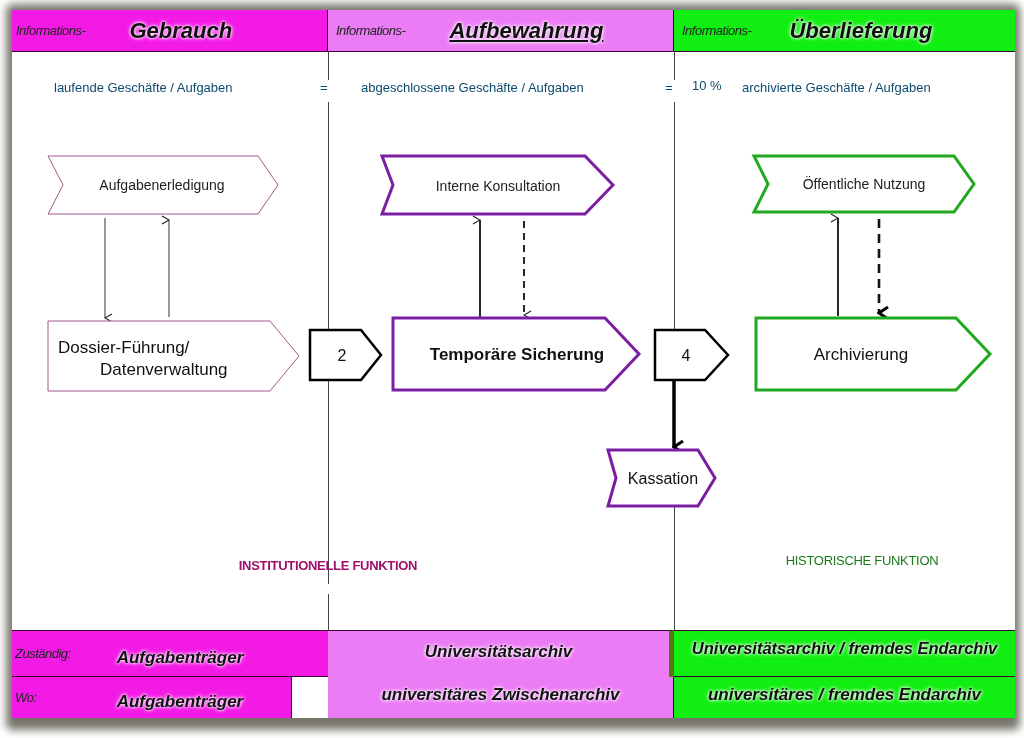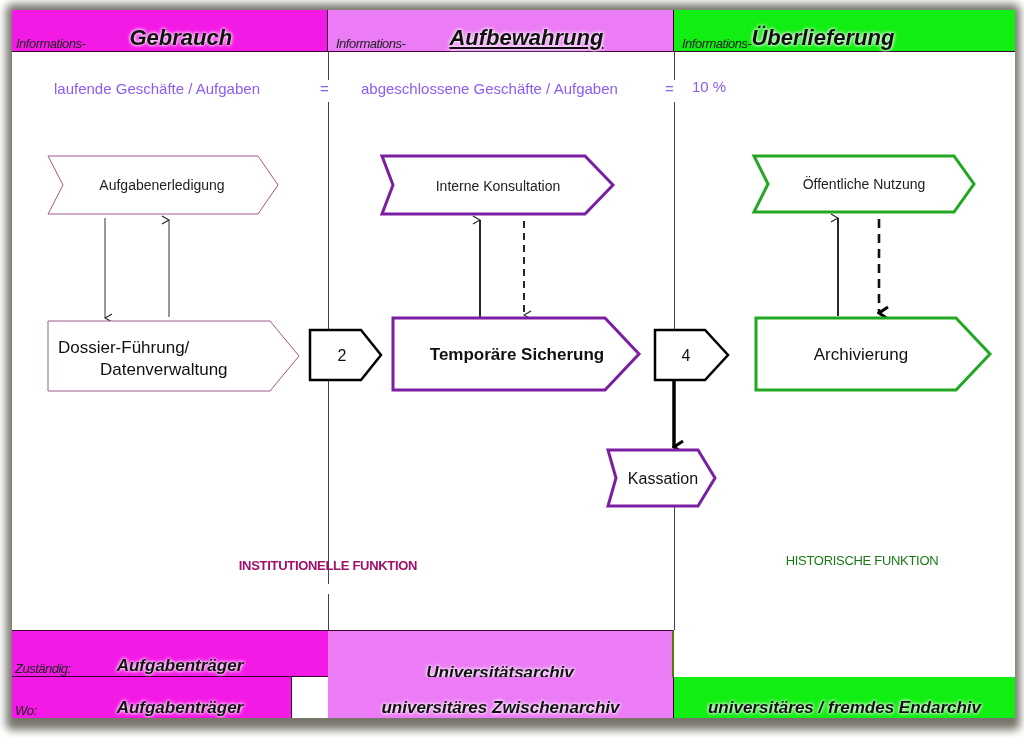--- a/index.html
+++ b/index.html
@@ -1,61 +1,62 @@
 <!DOCTYPE html>
 <html><head>
 <meta charset="utf-8">
 <style>
   html, body { margin:0; padding:0; }
   body { width:1024px; height:738px; background:#ffffff; position:relative; overflow:hidden; font-family:"Liberation Sans", sans-serif; }
   .shadow { position:absolute; left:6px; top:4px; width:1014px; height:726px; background:#77756b; filter:blur(4px); border-radius:6px; }
   .frame { position:absolute; left:12px; top:10px; width:1003px; height:708px; background:#ffffff; overflow:hidden; }
-  .hdr, .row { position:absolute; display:flex; align-items:flex-end; box-sizing:border-box; border-bottom:1px solid #3a0030; }
+  .hdr, .row { position:absolute; display:flex; align-items:center; box-sizing:border-box; border-bottom:1px solid #3a0030; }
   .pre { font-style:italic; font-size:13px; color:#222; letter-spacing:-0.5px; }
   .big { font-style:italic; font-weight:bold; font-size:22px; color:#111; text-shadow:0 0 3px #fff, 0 0 4px #fff; }
   .foot-lbl { font-style:italic; font-size:13px; color:#222; letter-spacing:-0.5px; }
   .foot-val { font-style:italic; font-weight:bold; font-size:17px; color:#111; text-shadow:0 0 3px #fff, 0 0 4px #fff;margin-top:8px; }
   .c1 { background:#f41ae6; }
   .c2 { background:#ec7cf5; }
   .c3 { background:#11ee11; }
   .vline { position:absolute; width:1px; background:#444; }
-  .t { position:absolute; font-size:15px; color:#8b5cf6; white-space:nowrap; }
+  .t { position:absolute; font-size:13px; color:#0c4a6e; white-space:nowrap; }
   svg { position:absolute; left:0; top:0; }
   .lbl { font-family:"Liberation Sans", sans-serif; }
 </style>
 </head>
 <body>
 
 <div class="shadow"></div>
 <div class="frame">
 
   <div class="hdr c1" style="left:0;top:0;width:316px;height:42px;border-right:1px solid #3a0030;">
     <span class="pre" style="margin-left:4px;">Informations-</span>
     <span class="big" style="margin-left:44px;">Gebrauch</span>
   </div>
   <div class="hdr c2" style="left:316px;top:0;width:346px;height:42px;border-right:1px solid #3a0030;">
     <span class="pre" style="margin-left:8px;">Informations-</span>
     <span class="big" style="margin-left:44px;text-decoration:underline;">Aufbewahrung</span>
   </div>
   <div class="hdr c3" style="left:662px;top:0;width:341px;height:42px;">
     <span class="pre" style="margin-left:8px;">Informations-</span>
-    <span class="big" style="">Überlieferung</span>
+    <span class="big" style="margin-left:38px;">Überlieferung</span>
   </div>
 
   <div class="vline" style="left:316px;top:42px;height:28px;"></div>
   <div class="vline" style="left:316px;top:92px;height:482px;"></div>
   <div class="vline" style="left:316px;top:584px;height:36px;"></div>
   <div class="vline" style="left:662px;top:42px;height:28px;"></div>
   <div class="vline" style="left:662px;top:92px;height:528px;"></div>
 
   <span class="t" style="left:42px;top:70px;">laufende Geschäfte / Aufgaben</span>
   <span class="t" style="left:308px;top:70px;">=</span>
   <span class="t" style="left:349px;top:70px;text-align:right;">abgeschlossene Geschäfte / Aufgaben</span>
   <span class="t" style="left:653px;top:70px;">=</span>
   <span class="t" style="left:680px;top:68px;">10 %</span>
+  <span class="t" style="left:730px;top:70px;">archivierte Geschäfte / Aufgaben</span>
 
   <svg width="1003" height="620" viewBox="0 0 1003 620">
     <defs>
       <marker id="ah" markerWidth="10" markerHeight="10" refX="5" refY="9" orient="auto" markerUnits="userSpaceOnUse">
         <path d="M1,2 L5,9 L9,2" fill="none" stroke="#222" stroke-width="1.2"></path>
       </marker>
       <marker id="ahb" markerWidth="14" markerHeight="14" refX="7" refY="12" orient="auto" markerUnits="userSpaceOnUse">
         <path d="M1,3 L7,12 L13,3" fill="none" stroke="#000" stroke-width="3"></path>
       </marker>
     </defs>
@@ -110,22 +111,25 @@
     </g>
 
     <text class="lbl" x="316" y="560" font-size="13" font-weight="bold" text-anchor="middle" fill="#a0106a" style="letter-spacing:-0.3px">INSTITUTIONELLE FUNKTION</text>
     <text class="lbl" x="850" y="555" font-size="13" text-anchor="middle" fill="#1a7a1a" style="letter-spacing:-0.3px">HISTORISCHE FUNKTION</text>
   </svg>
 
   <div class="row c1" style="left:0;top:620px;width:364px;height:47px;border-top:1px solid #3a0030;border-right:1px solid #3a0030;">
     <span class="foot-lbl" style="margin-left:3px;">Zuständig:</span>
     <span class="foot-val" style="margin-left:46px;">Aufgabenträger</span>
   </div>
-  <div class="row c2" style="left:316px;top:620px;width:346px;height:54px;border-top:1px solid #3a0030;border-right:2px solid #4d7c0f;justify-content:center;">
+  <div class="row c2" style="left:316px;top:620px;width:346px;height:54px;border-top:1px solid #3a0030;border-right:5px solid #4d7c0f;justify-content:center;">
     <span class="foot-val" style="margin-top:-10px;">Universitätsarchiv</span>
+  </div>
+  <div class="row c3" style="left:662px;top:620px;width:341px;height:47px;border-top:1px solid #3a0030;justify-content:center;">
+    <span class="foot-val" style="margin-top:-10px;font-size:16.5px;">Universitätsarchiv / fremdes Endarchiv</span>
   </div>
 
   <div class="row c1" style="left:0;top:667px;width:280px;height:41px;border-right:1px solid #3a0030;border-bottom:none;">
     <span class="foot-lbl" style="margin-left:3px;">Wo:</span>
     <span class="foot-val" style="margin-left:80px;">Aufgabenträger</span>
   </div>
   <div class="row c2" style="left:316px;top:667px;width:346px;height:41px;border-right:1px solid #3a0030;border-bottom:none;justify-content:center;">
     <span class="foot-val" style="margin-top:-6px;">universitäres Zwischenarchiv</span>
   </div>
   <div class="row c3" style="left:662px;top:667px;width:341px;height:41px;border-bottom:none;justify-content:center;">

